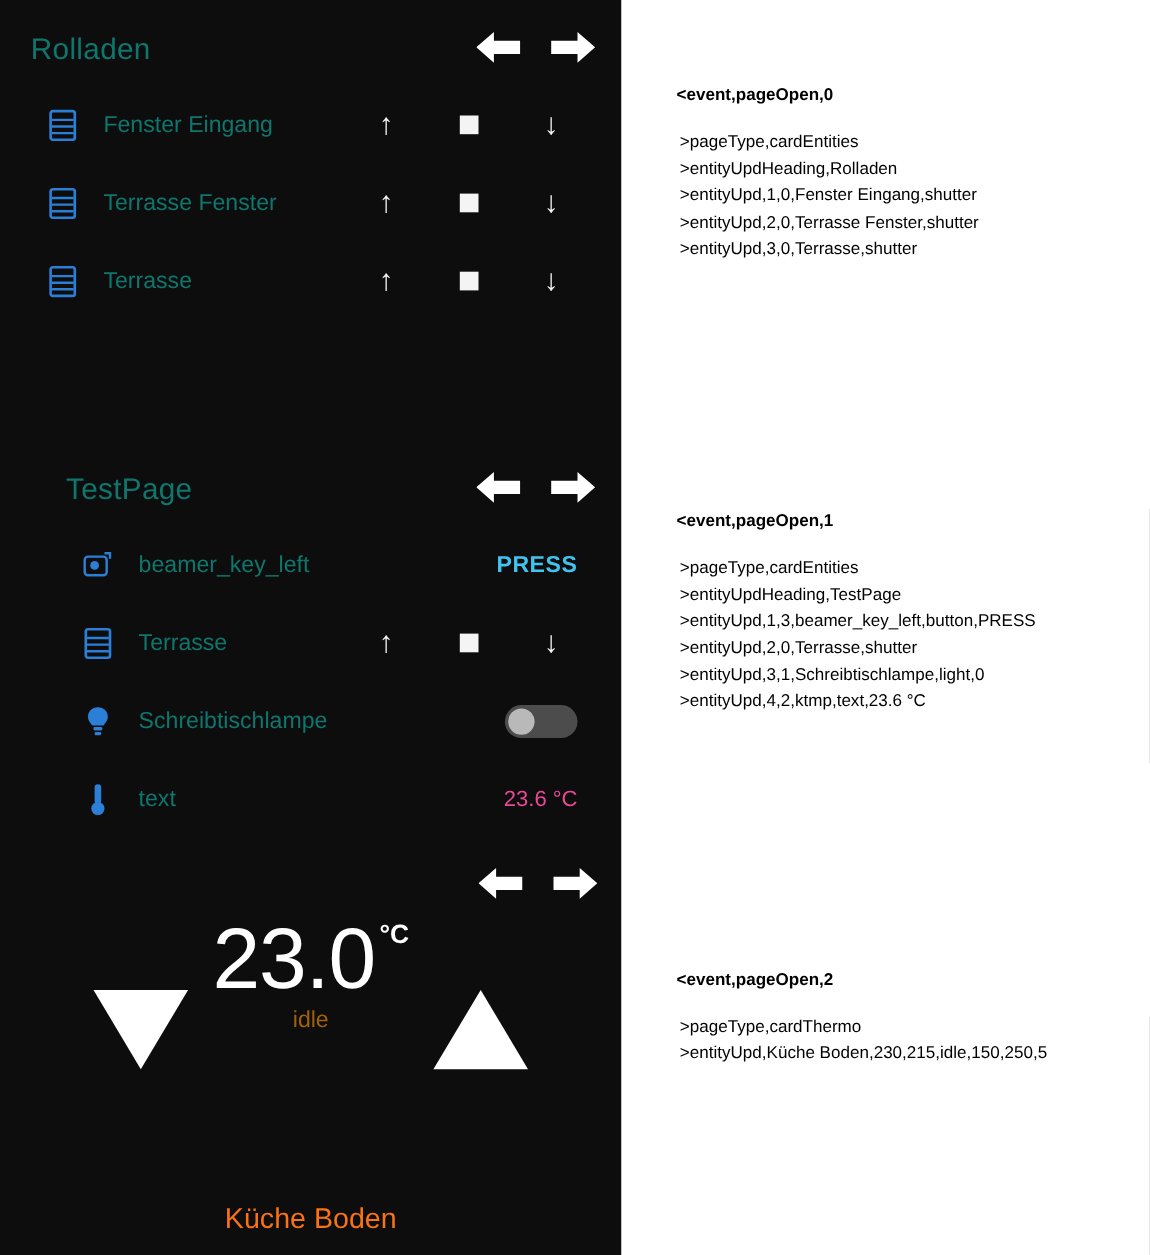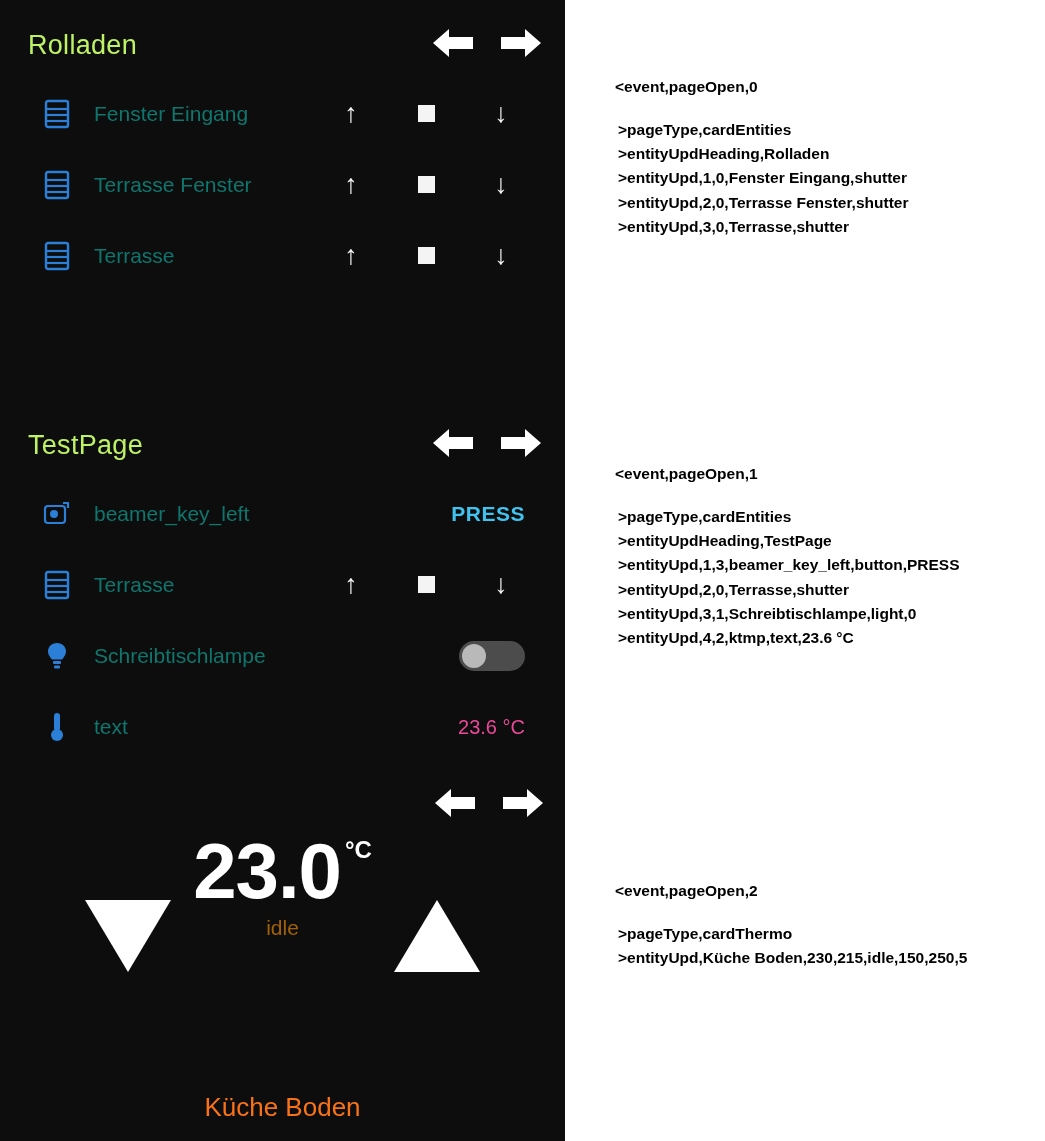--- a/index.html
+++ b/index.html
@@ -29,32 +29,32 @@
     height: 1141px;
     background: #0d0d0d;
   }
   .panel {
     position: absolute;
     left: 0;
     width: 565px;
     box-sizing: border-box;
   }
   .panel-1 { top: 0; height: 400px; }
-  .panel-2 { top: 400px; height: 370px; }
+  .panel-2 { top: 400px; height: 370px; padding-left: 32px; }
   .panel-3 { top: 770px; height: 371px; }
 
   .panel-head {
     position: relative;
     height: 78px;
   }
   .panel-title {
     position: absolute;
     left: 28px;
     top: 30px;
-    color: #bef264;
+    color: #0f766e;
     font-size: 27px;
     letter-spacing: 0.3px;
   }
   .nav-arrows {
     position: absolute;
     right: 24px;
     top: 26px;
     display: flex;
     gap: 28px;
     align-items: center;
@@ -168,21 +168,21 @@
     position: absolute;
     left: 0;
     right: 0;
     top: 62px;
     text-align: center;
   }
   .temp-main {
     display: inline-block;
     color: #ffffff;
     font-size: 78px;
-    font-weight: bold;
+    font-weight: normal;
     letter-spacing: -1px;
     line-height: 1;
   }
   .temp-unit {
     display: inline-block;
     color: #ffffff;
     font-size: 24px;
     font-weight: bold;
     vertical-align: top;
     margin-left: 4px;
@@ -243,21 +243,21 @@
   .log-b2 { top: 465px; }
   .log-b3 { top: 882px; }
   .log-event {
     font-size: 15.5px;
     font-weight: bold;
     margin-bottom: 22px;
     white-space: nowrap;
   }
   .log-line {
     font-size: 15.5px;
-    font-weight: bold;
+    font-weight: normal;
     line-height: 1.56;
     white-space: nowrap;
     margin-left: 3px;
   }
 </style>
 </head>
 <body>
 
 <div class="root">
 

